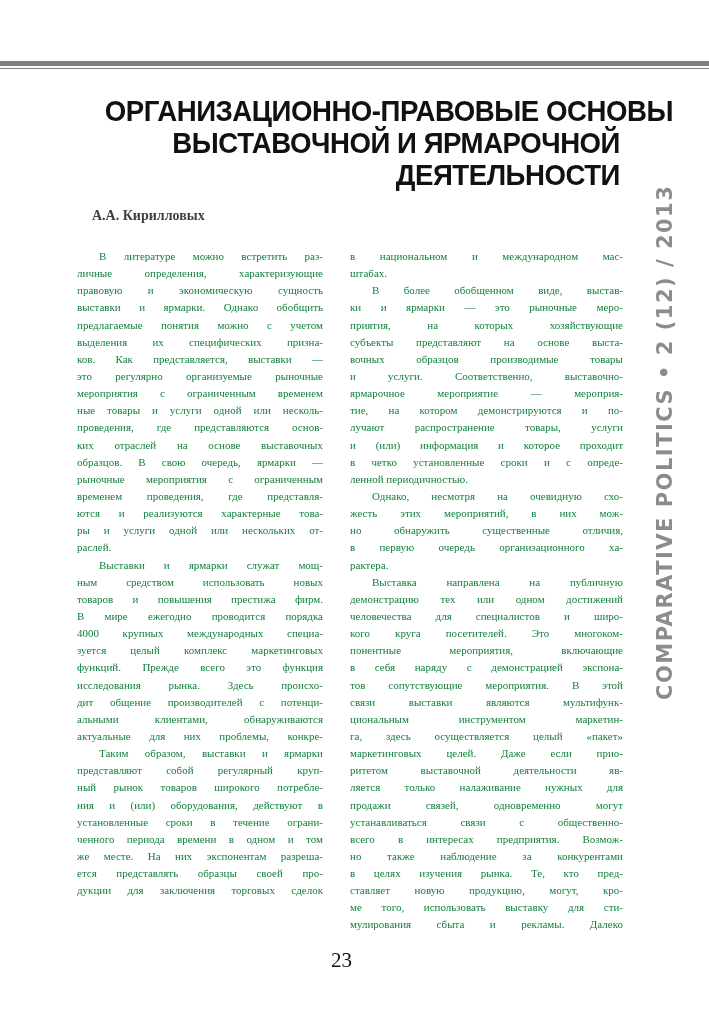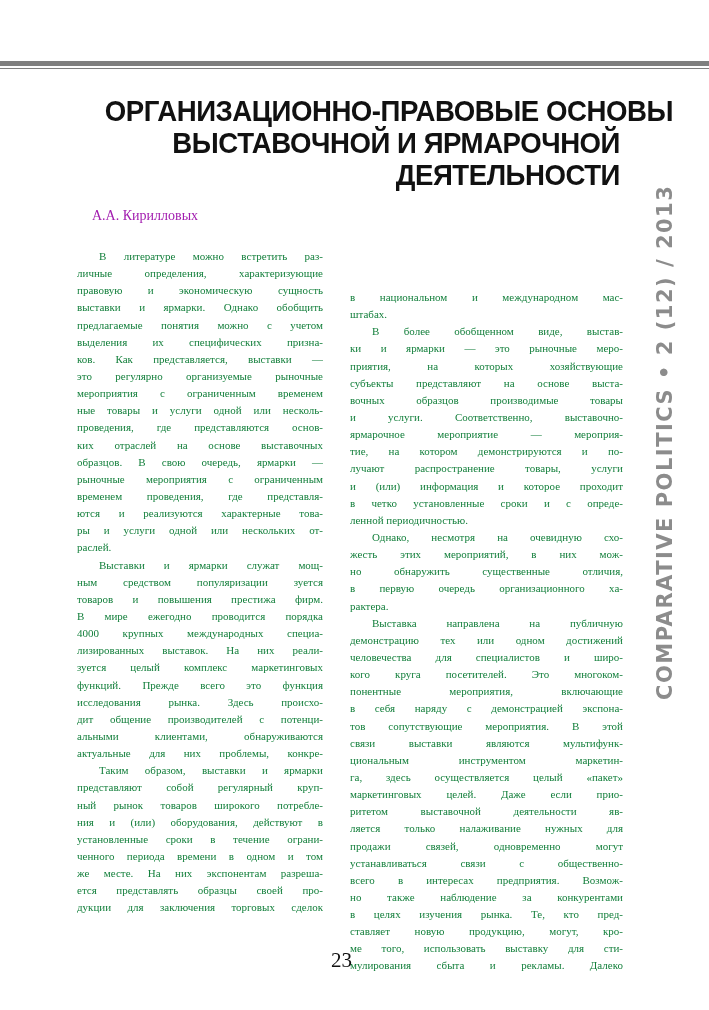--- a/index.html
+++ b/index.html
@@ -8,28 +8,28 @@
     .rule-thin { position: absolute; left: 0; top: 68px; width: 709px; height: 1px; background: #7f7f7f; }
     .title {
       position: absolute; right: 89px; top: 95px; width: 560px;
       text-align: right; font-family: "Liberation Sans", sans-serif; font-weight: bold;
       font-size: 30px; line-height: 32px; color: #111; letter-spacing: -0.5px;
       transform: scaleX(0.92); transform-origin: right top;
     }
     .title div { white-space: nowrap; }
     .author {
       position: absolute; left: 92px; top: 208px;
-      font-family: "Liberation Serif", serif; font-weight: normal; font-size: 14px; color: #a21caf;
+      font-family: "Liberation Serif", serif; font-weight: bold; font-size: 14px; color: #404040;
     }
     .col {
       position: absolute; top: 248px; font-family: "Liberation Serif", serif;
       font-size: 11px; line-height: 17.15px; color: #15803d;
     }
     .col-left { left: 77px; width: 246px; }
-    .col-right { left: 350px; width: 273px; margin-top: 41px; }
+    .col-right { left: 350px; width: 273px; }
     .line { white-space: nowrap; text-align: justify; text-align-last: justify; height: 17.15px; overflow: hidden; }
     .line.last { text-align-last: left; }
     .line.indent { padding-left: 22px; }
     .sidebar {
       position: absolute; left: 650px; top: 700px; width: 460px; height: 30px;
       transform: rotate(-90deg); transform-origin: left top;
       font-family: "DejaVu Sans", sans-serif; font-weight: bold; font-size: 21px;
       color: #8c8c8c; letter-spacing: 1.5px; white-space: nowrap; line-height: 30px;
     }
     .page-num {
@@ -64,25 +64,24 @@
     <div class="line">ные товары и услуги одной или несколь-</div>
     <div class="line">проведения, где представляются основ-</div>
     <div class="line">ких отраслей на основе выставочных</div>
     <div class="line">образцов. В свою очередь, ярмарки —</div>
     <div class="line">рыночные мероприятия с ограниченным</div>
     <div class="line">временем проведения, где представля-</div>
     <div class="line">ются и реализуются характерные това-</div>
     <div class="line">ры и услуги одной или нескольких от-</div>
     <div class="line last">раслей.</div>
     <div class="line indent">Выставки и ярмарки служат мощ-</div>
-    <div class="line">ным средством популяризации зуется</div>
+    <div class="line">ным средством использовать новых</div>
     <div class="line">товаров и повышения престижа фирм.</div>
     <div class="line">В мире ежегодно проводится порядка</div>
     <div class="line">4000 крупных международных специа-</div>
-    <div class="line">лизированных выставок. На них реали-</div>
     <div class="line">зуется целый комплекс маркетинговых</div>
     <div class="line">функций. Прежде всего это функция</div>
     <div class="line">исследования рынка. Здесь происхо-</div>
     <div class="line">дит общение производителей с потенци-</div>
     <div class="line">альными клиентами, обнаруживаются</div>
     <div class="line">актуальные для них проблемы, конкре-</div>
     <div class="line indent">Таким образом, выставки и ярмарки</div>
     <div class="line">представляют собой регулярный круп-</div>
     <div class="line">ный рынок товаров широкого потребле-</div>
     <div class="line">ния и (или) оборудования, действуют в</div>

